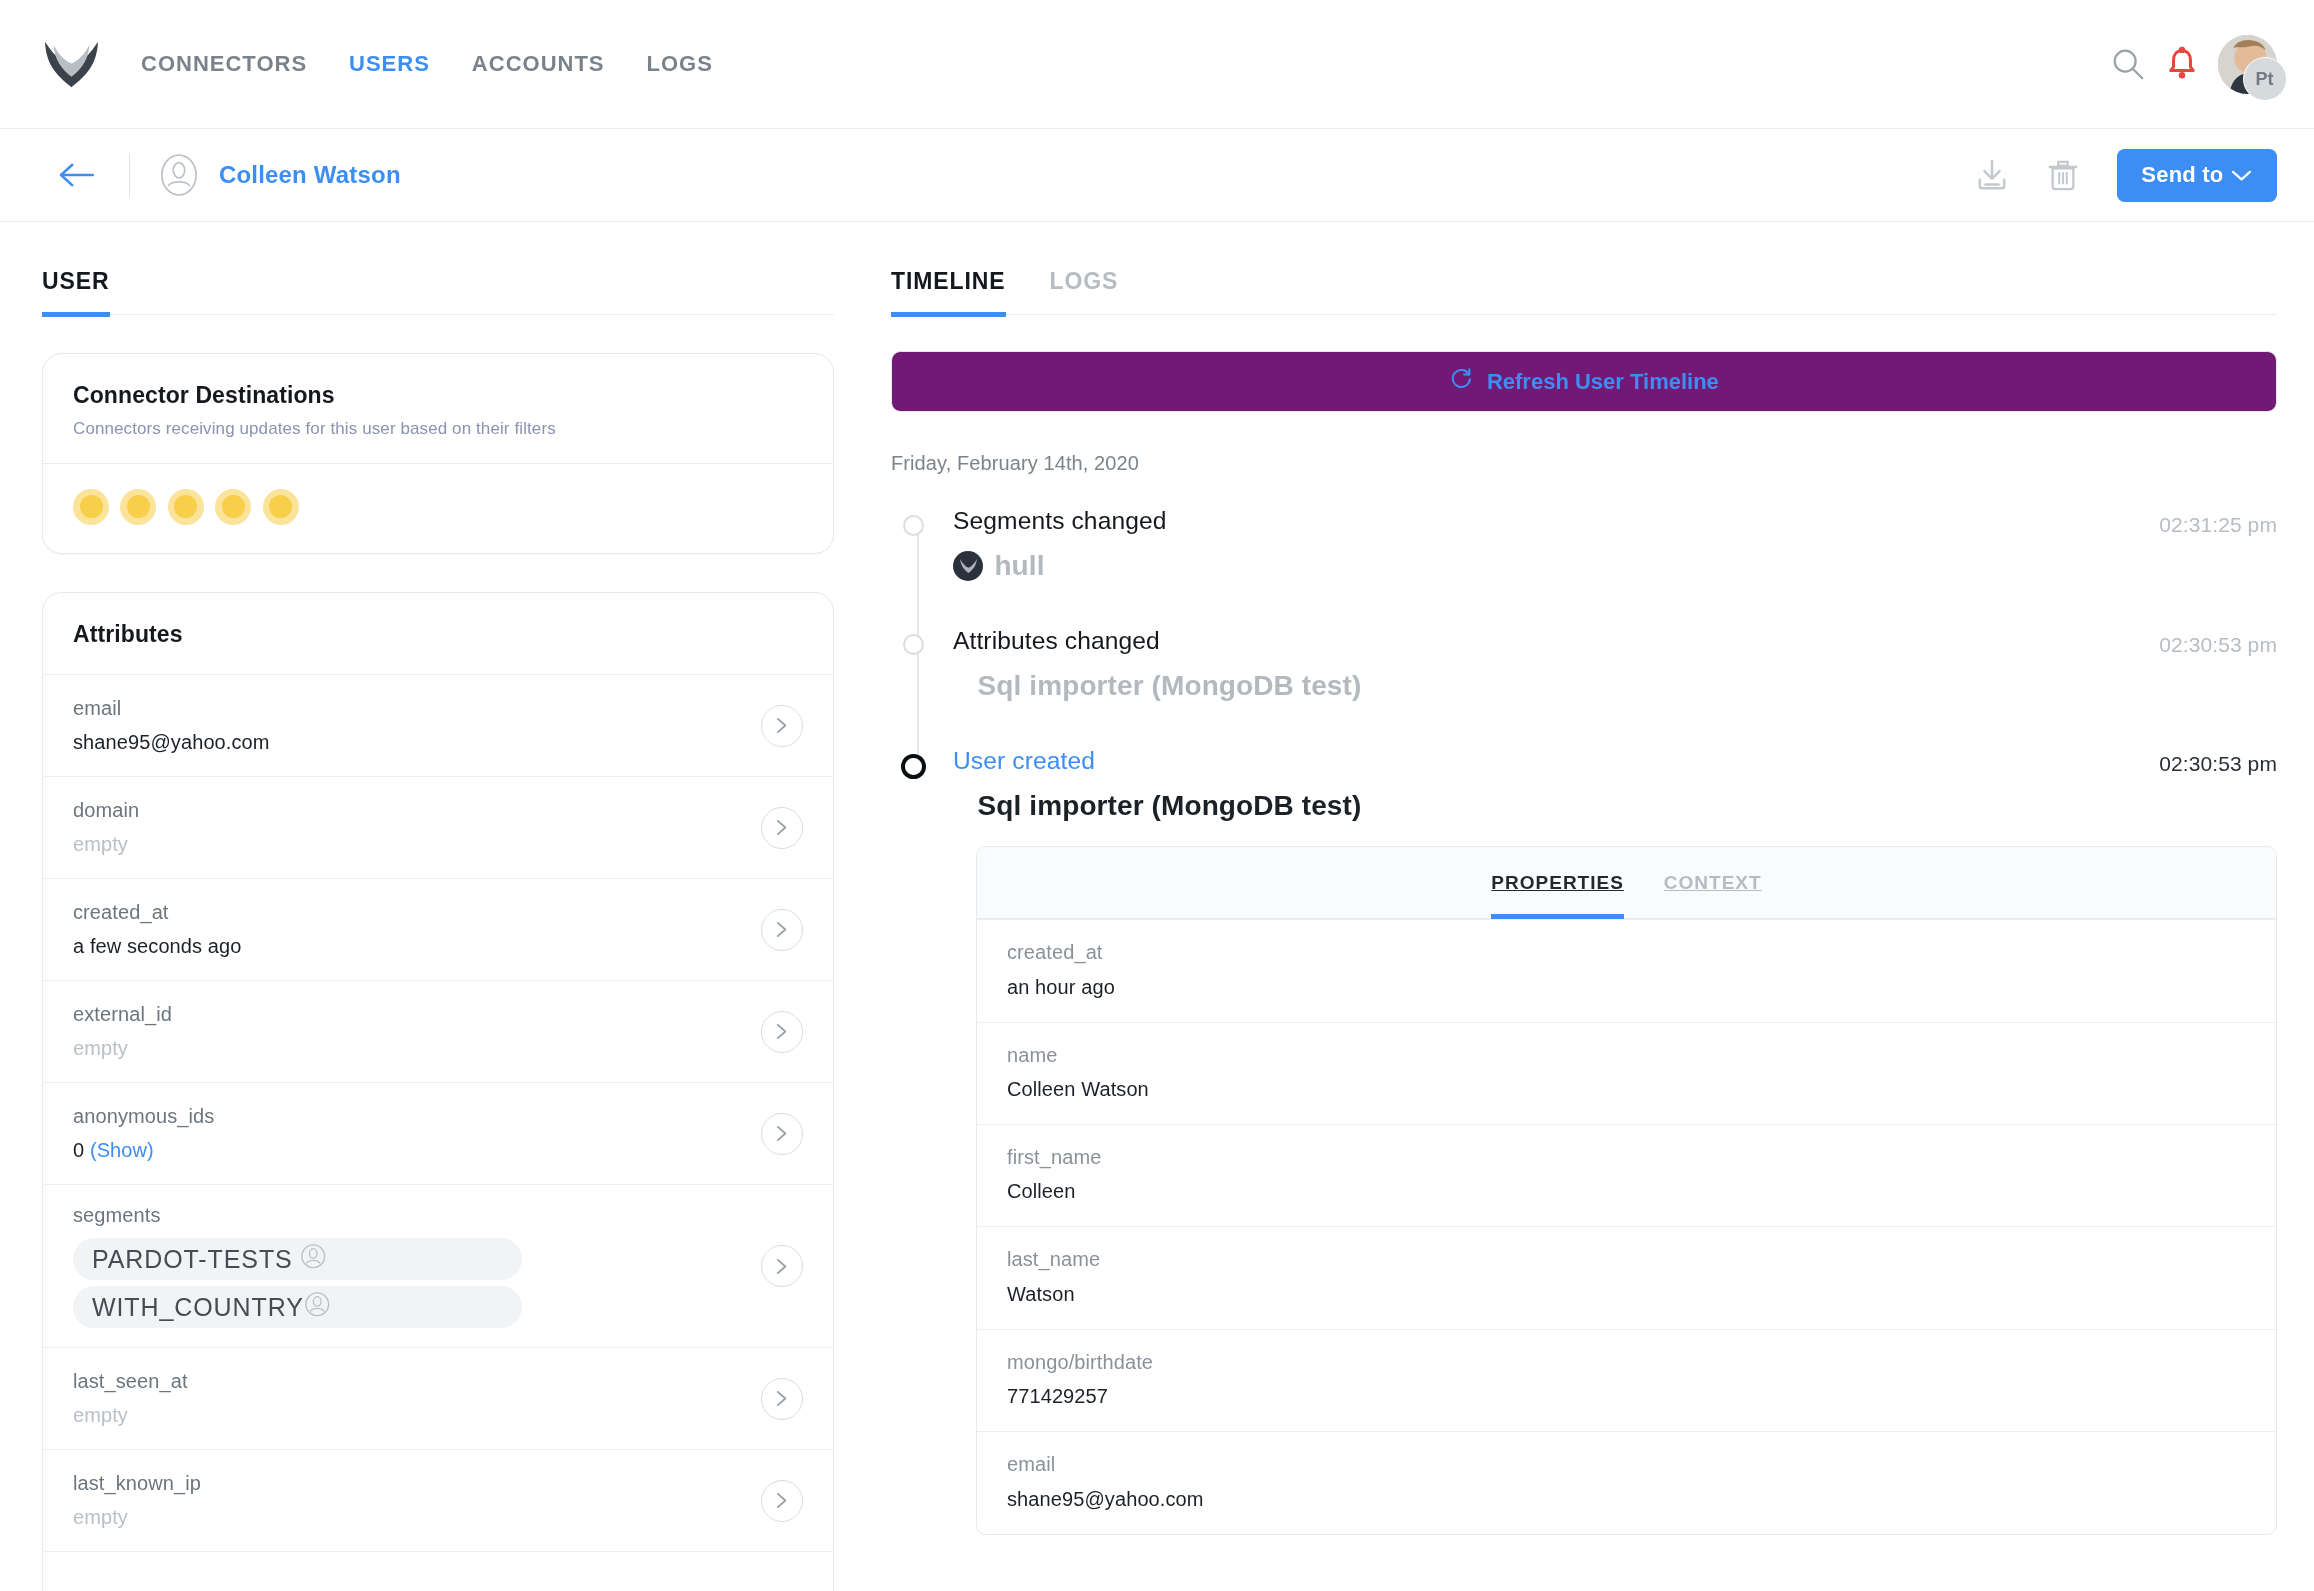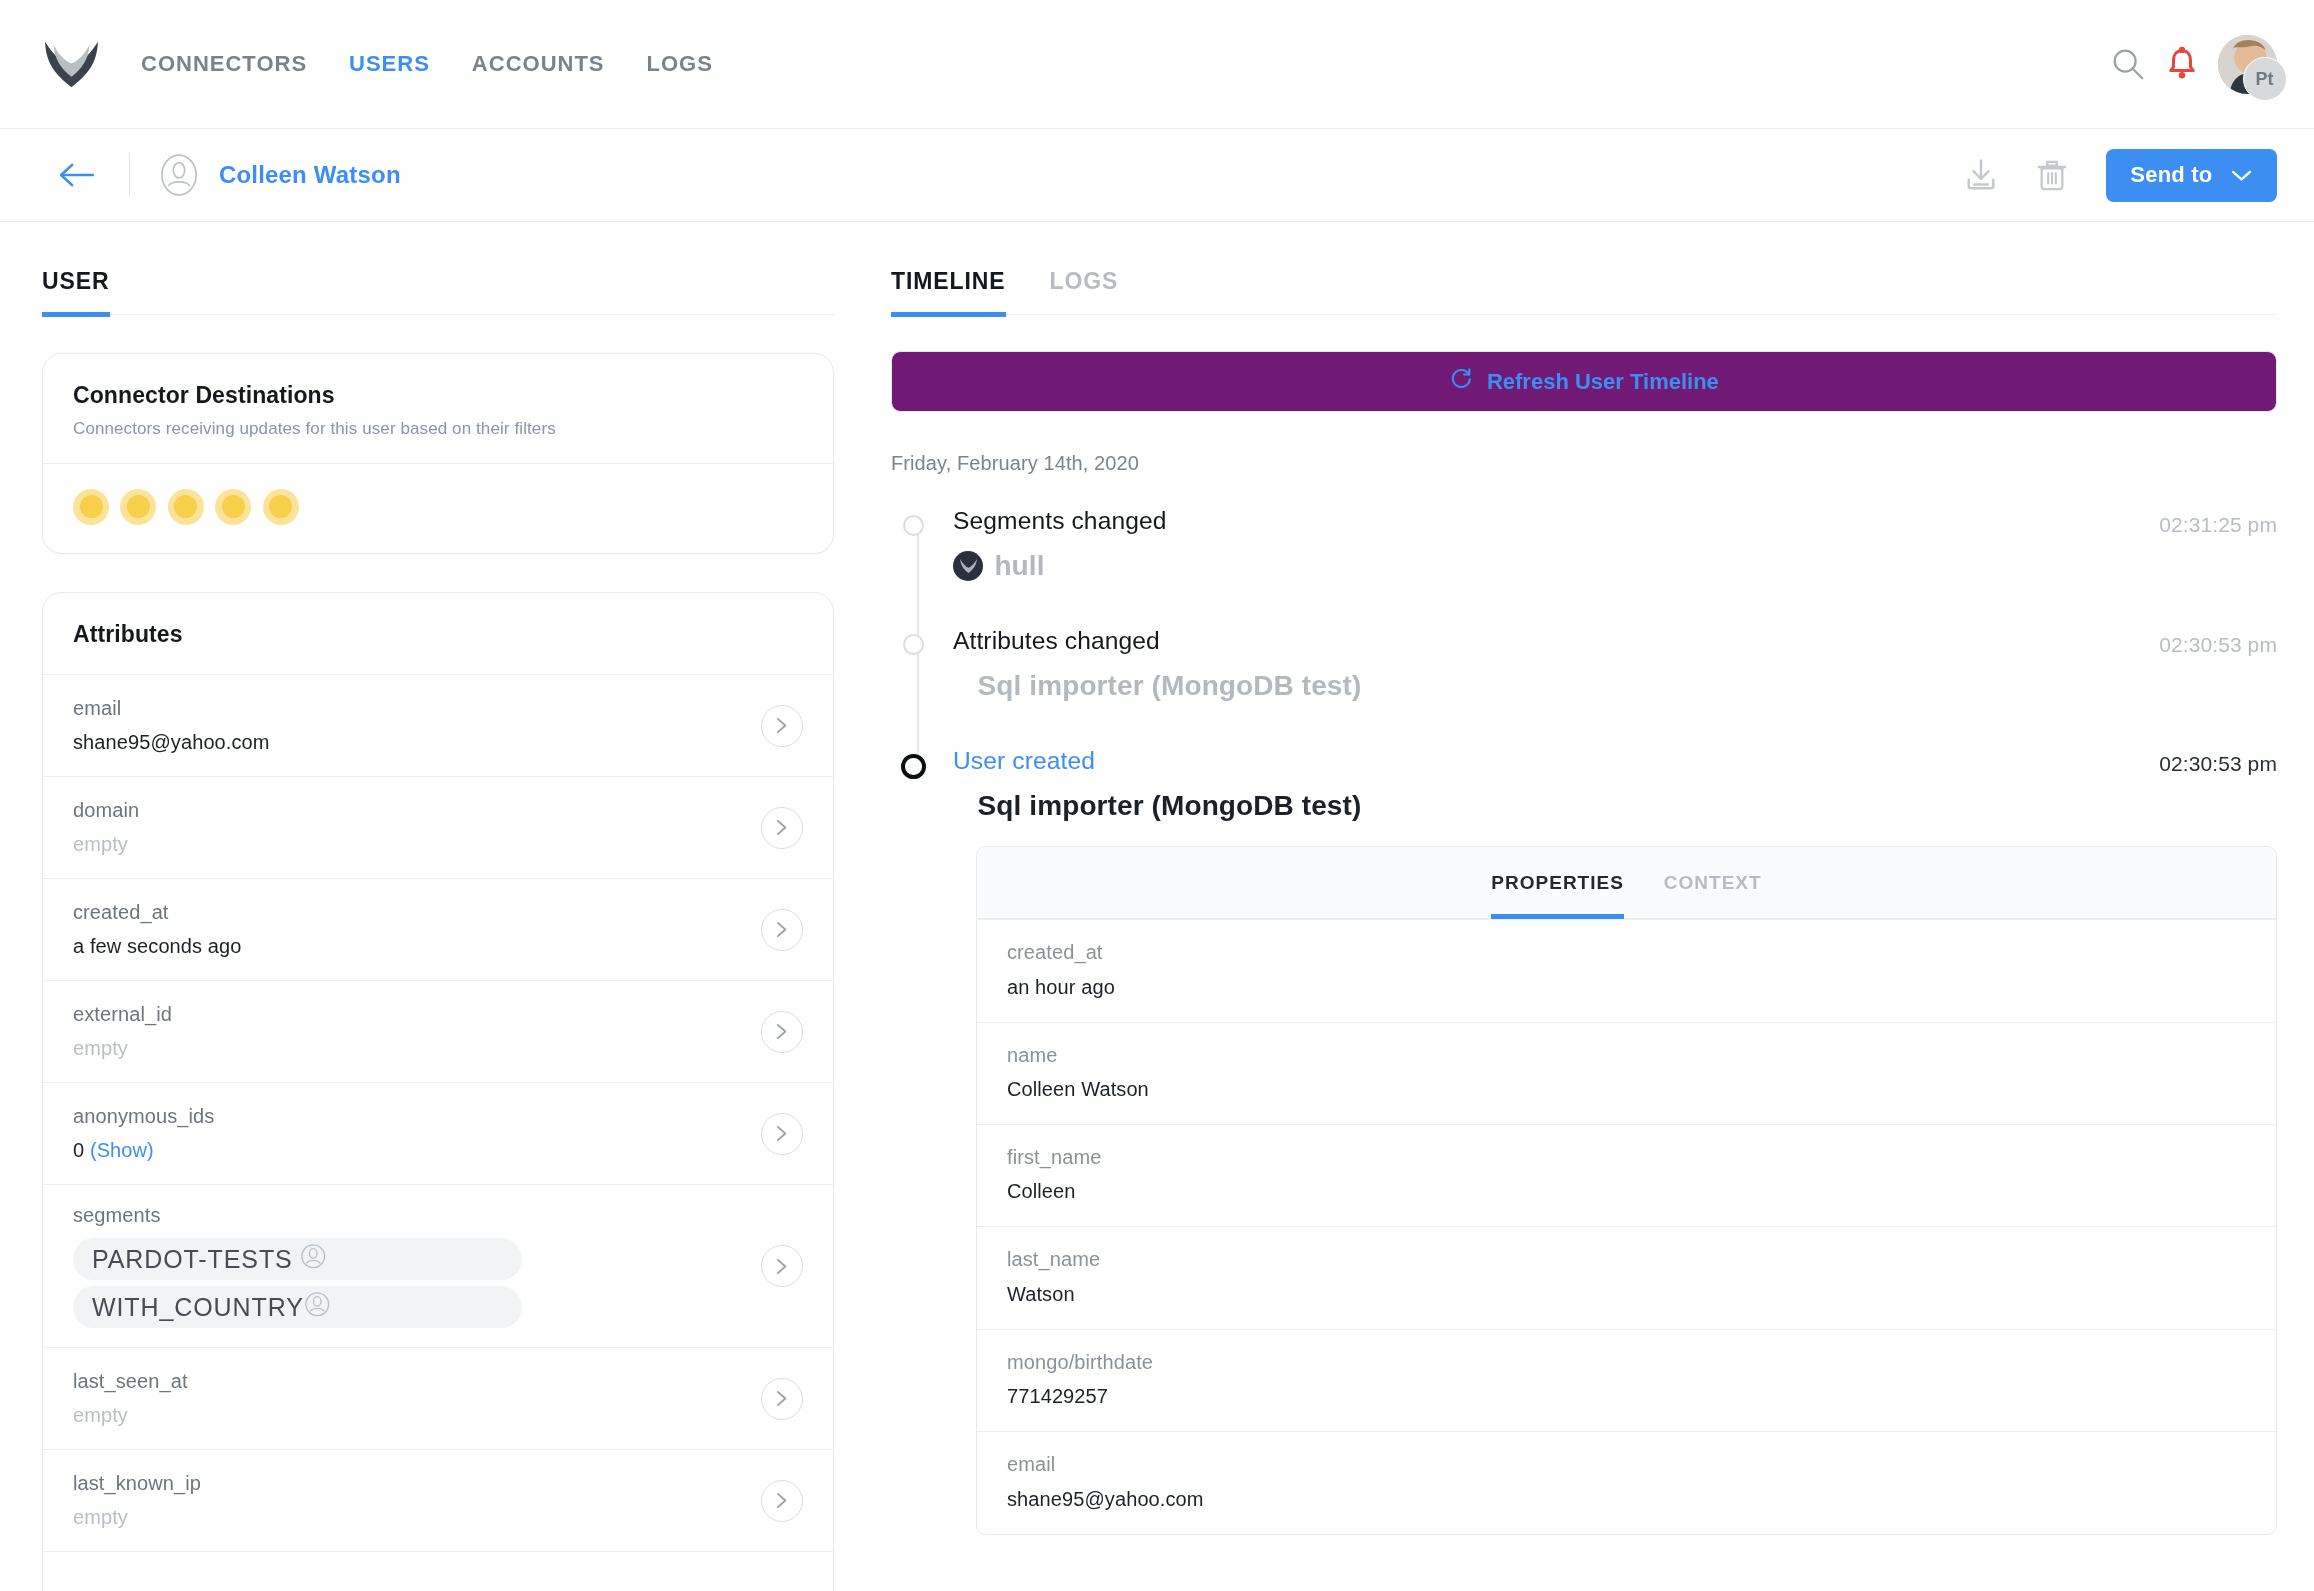--- a/index.html
+++ b/index.html
@@ -83,21 +83,21 @@
   .send-to-btn {
     background: #3c8ef3;
     color: #fff;
     border: none;
     border-radius: 7.6px;
     height: 53px;
     padding: 0 24.6px;
     font-size: 22px;
     font-weight: 700;
     font-family: inherit;
-    display: flex; align-items: center; gap: 19px;
+    display: flex; align-items: center; gap: 8px;
     cursor: pointer;
     letter-spacing: 0.2px;
   }
 
   
   .body-wrap { display: flex; height: calc(1592px - 129px - 93px); }
   .left-col { width: 876px; padding: 0 42px 0 42px; }
   .right-col { flex: 1; padding: 0 38px 0 15px; }
 
   
@@ -276,21 +276,21 @@
     gap: 40px;
     position: relative;
   }
   .ptab {
     font-size: 19px; font-weight: 700; letter-spacing: 1px;
     text-transform: uppercase;
     color: #b6bcc2;
     cursor: pointer;
     position: relative;
     height: 72px;
-    display: flex; align-items: center;
+    display: flex; align-items: center; text-decoration: underline;
   }
   .ptab.active { color: #24292e; }
   .ptab.active::after {
     content: "";
     position: absolute; left: 0; right: 0; bottom: 0;
     height: 4.7px; background: #3c8ef3;
   }
   .prop-row {
     border-top: 0.9px solid #eceef0;
     padding: 21px 30px 23px 30px;

